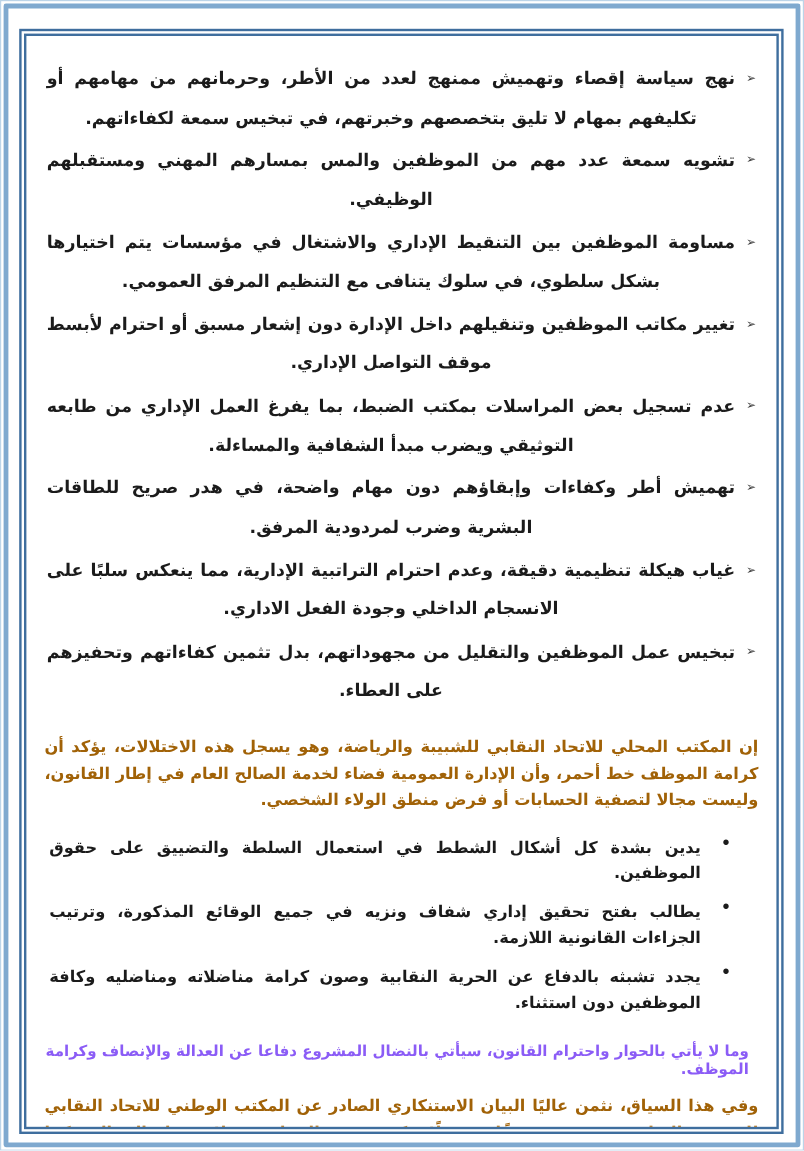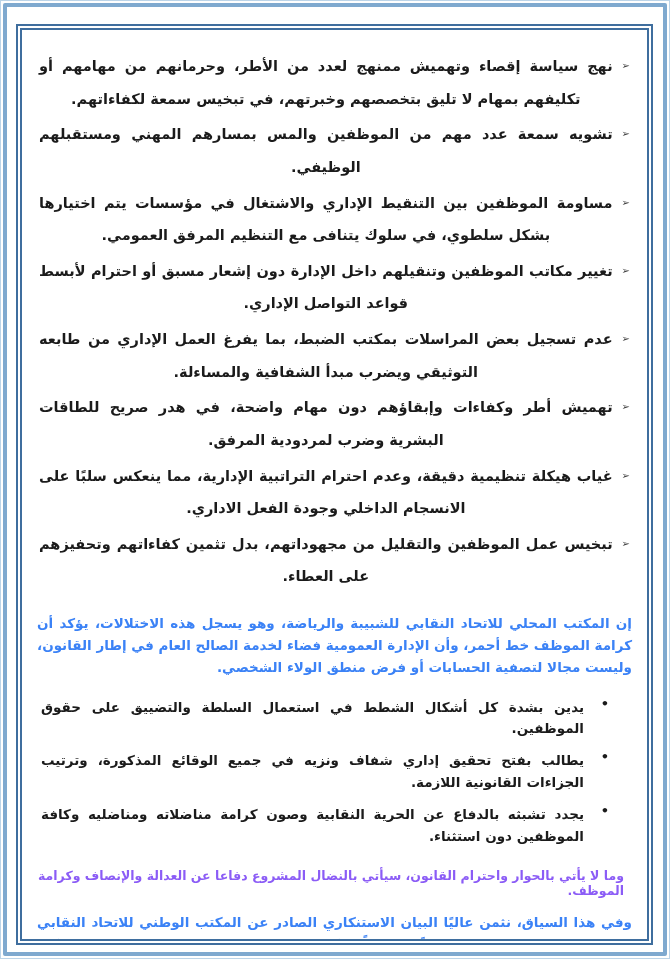--- a/index.html
+++ b/index.html
@@ -64,21 +64,21 @@
   }
   .arrow-list .li-text {
     margin: 0;
     flex: 1;
     text-align: justify;
     text-align-last: center;
   }
   
   .blue-para {
     margin: 20px 0 0;
-    color: #3b82f6;
+    color: #a16207;
     font-size: 13.5px;
     font-weight: bold;
     line-height: 1.62;
     text-align: justify;
   }
   .heading {
     margin: 26px 0 0;
     font-size: 14px;
     font-weight: bold;
     color: #141414;
@@ -138,21 +138,21 @@
       <li>
         <span class="arrow-marker">➢</span>
         <p class="li-text">تشويه سمعة عدد مهم من الموظفين والمس بمسارهم المهني ومستقبلهم الوظيفي.</p>
       </li>
       <li>
         <span class="arrow-marker">➢</span>
         <p class="li-text">مساومة الموظفين بين التنقيط الإداري والاشتغال في مؤسسات يتم اختيارها بشكل سلطوي، في سلوك يتنافى مع التنظيم المرفق العمومي.</p>
       </li>
       <li>
         <span class="arrow-marker">➢</span>
-        <p class="li-text">تغيير مكاتب الموظفين وتنقيلهم داخل الإدارة دون إشعار مسبق أو احترام لأبسط قواعد التواصل الإداري.</p>
+        <p class="li-text">تغيير مكاتب الموظفين وتنقيلهم داخل الإدارة دون إشعار مسبق أو احترام لأبسط موقف التواصل الإداري.</p>
       </li>
       <li>
         <span class="arrow-marker">➢</span>
         <p class="li-text">عدم تسجيل بعض المراسلات بمكتب الضبط، بما يفرغ العمل الإداري من طابعه التوثيقي ويضرب مبدأ الشفافية والمساءلة.</p>
       </li>
       <li>
         <span class="arrow-marker">➢</span>
         <p class="li-text">تهميش أطر وكفاءات وإبقاؤهم دون مهام واضحة، في هدر صريح للطاقات البشرية وضرب لمردودية المرفق.</p>
       </li>
       <li>

